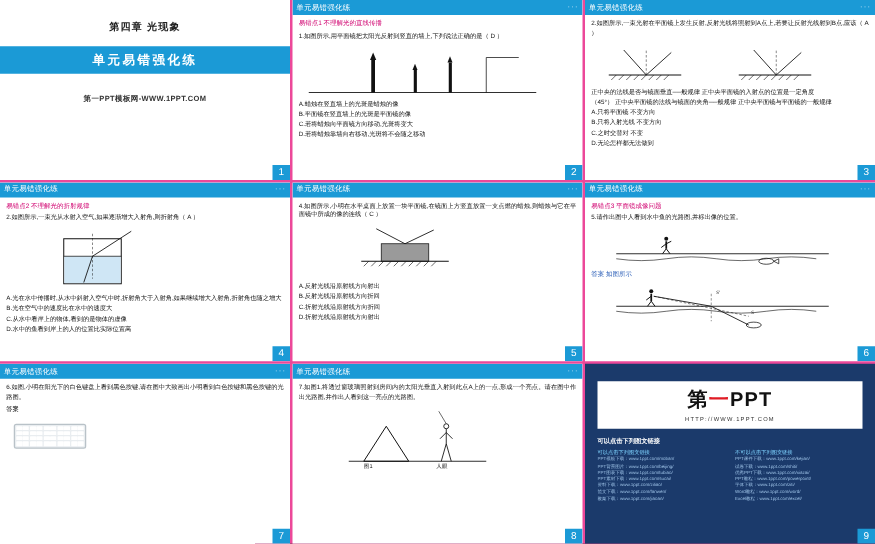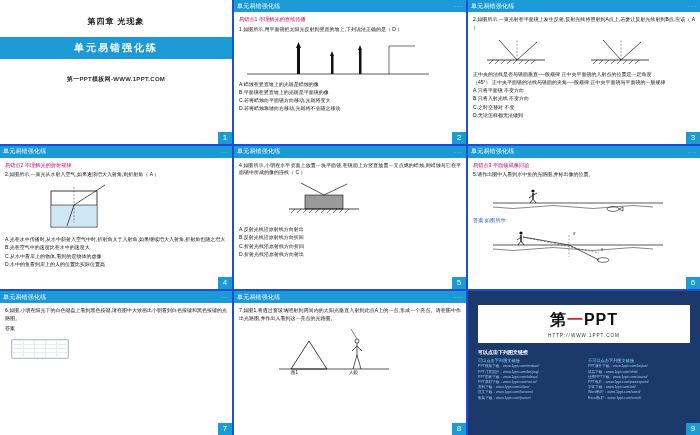--- a/index.html
+++ b/index.html
@@ -1,17 +1,17 @@
 <!DOCTYPE html>
 <html><head>
 <meta charset="utf-8">
 <style>
   html,body{margin:0;padding:0;background:#4a4a4a;}
   body{width:700px;height:435px;font-family:"Liberation Sans",sans-serif;overflow:hidden;}
-  .grid{display:grid;grid-template-columns:repeat(3,1fr);grid-template-rows:repeat(3,1fr);width:700px;height:435px;gap:2px;background:#1d4ed8;}
+  .grid{display:grid;grid-template-columns:repeat(3,1fr);grid-template-rows:repeat(3,1fr);width:700px;height:435px;gap:2px;background:#ec4899;}
   .slide{position:relative;background:#ffffff;overflow:hidden;}
   .num{position:absolute;right:0;bottom:0;width:14px;height:12px;background:#1b9ad6;color:#fff;font-size:8px;line-height:12px;text-align:center;}
   
   .hdr{height:12px;background:#1b9ad6;display:flex;align-items:center;padding-left:3px;}
   .hdr .ht{color:#fff;font-size:6px;letter-spacing:.2px;}
   .hdr .dots{margin-left:auto;margin-right:3px;color:#cfeaf8;font-size:6px;letter-spacing:1px;}
   .body{padding:4px 5px 0 5px;}
   .qtitle{color:#d0006f;font-size:5.2px;line-height:1.5;margin-bottom:2px;}
   .qtext{color:#111;font-size:5px;line-height:1.55;margin-bottom:2px;text-align:justify;}
   .opts{color:#111;font-size:5px;line-height:1.65;}

